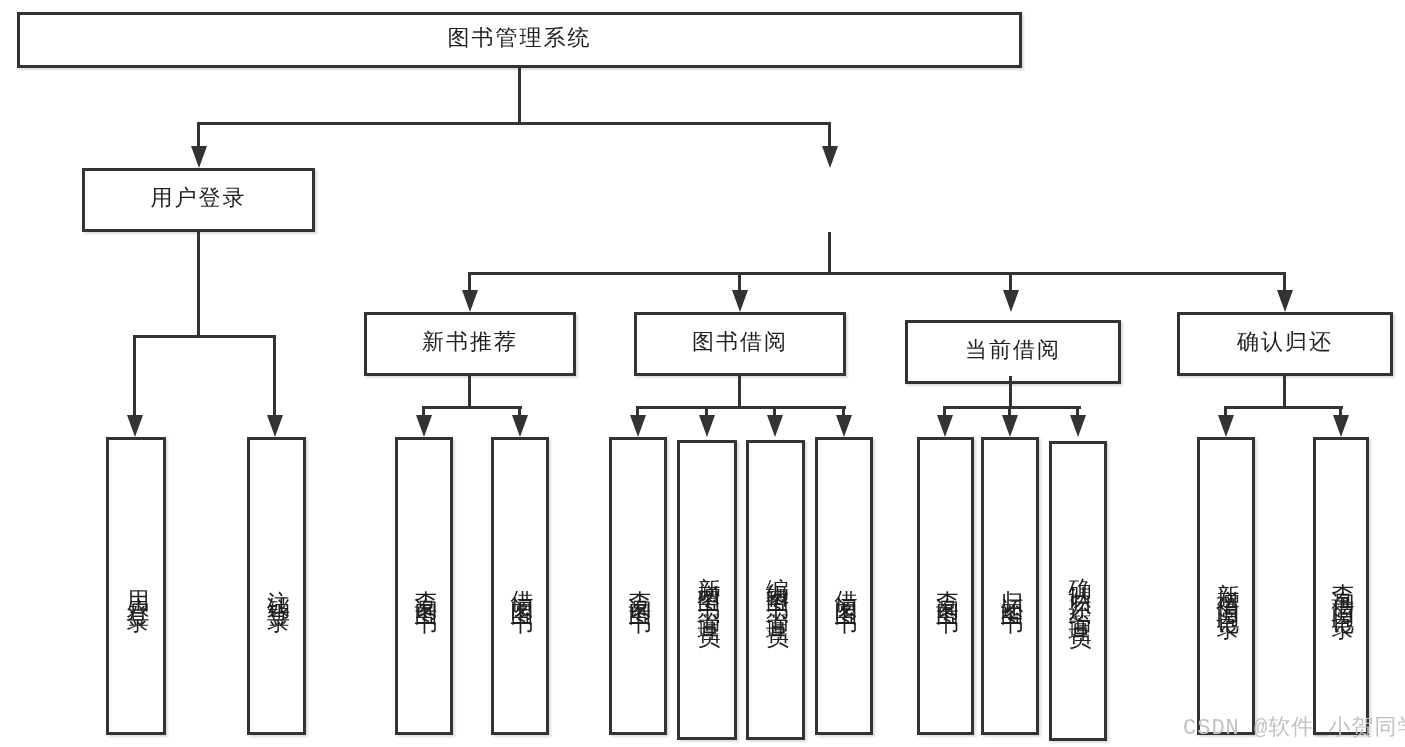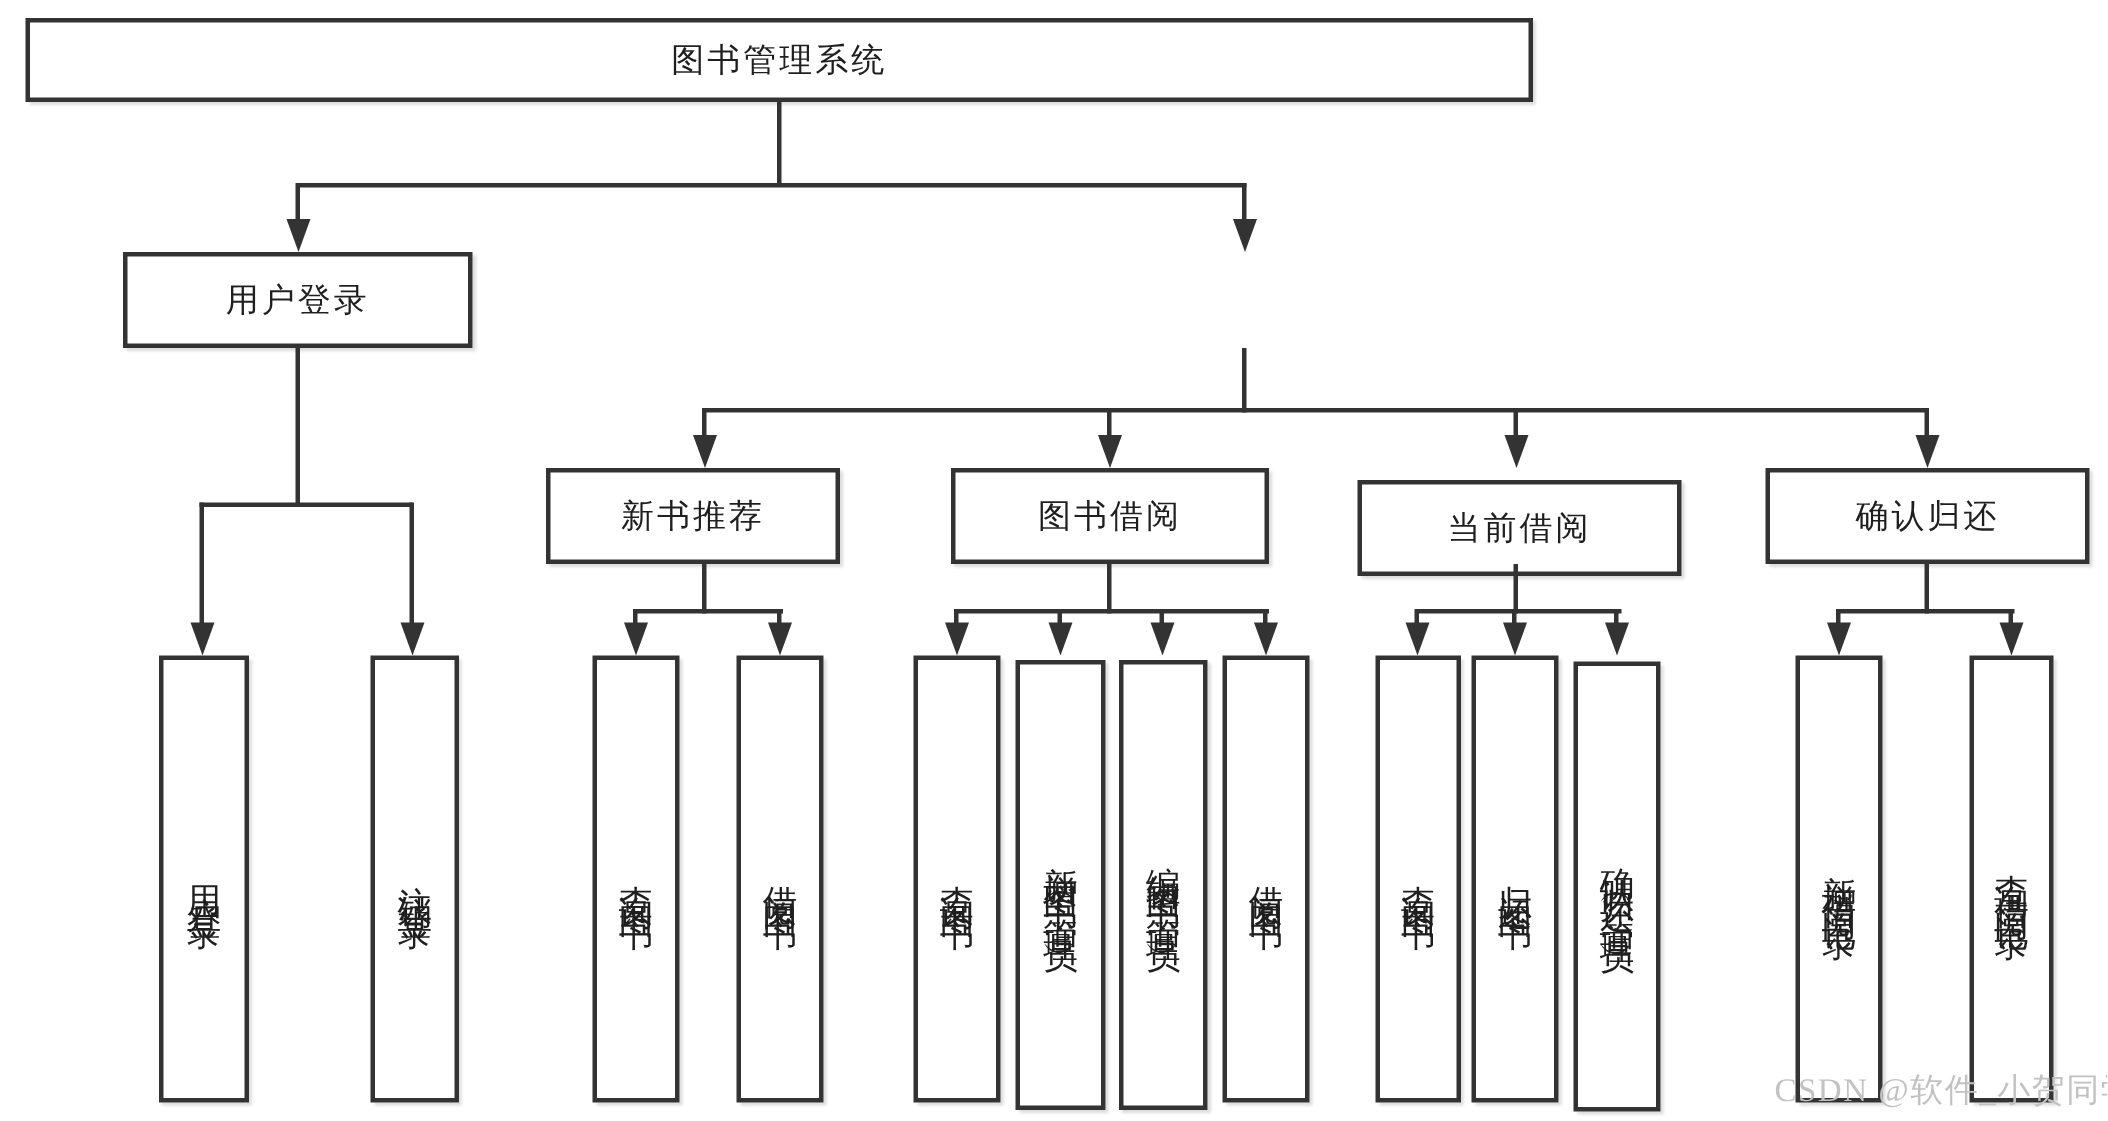--- a/index.html
+++ b/index.html
@@ -6,21 +6,21 @@
     --line:#333333;
     --text:#1f1f1f;
     --wm:#c2c2c2;
     --bg:#ffffff;
   }
   html,body{margin:0;padding:0;background:#fff;}
   .canvas{
     position:relative;
     width:1405px;height:747px;
     background:var(--bg);
-    font-family:Liberation Serif, serif;
+    font-family:Liberation Mono, monospace;
     overflow:hidden;
   }
   .box{
     position:absolute;
     box-sizing:border-box;
     border:3px solid var(--line);
     background:#fff;
     display:flex;align-items:center;justify-content:center;
     box-shadow:2px 2px 2px rgba(0,0,0,.14);
   }
@@ -79,21 +79,21 @@
   <div class="hline" style="left:468px;top:272px;width:818px;"></div>
   <div class="vline" style="left:468px;top:272px;height:20px;"></div>
   <div class="arrow" style="left:462px;top:290px;"></div>
   <div class="vline" style="left:738px;top:272px;height:20px;"></div>
   <div class="arrow" style="left:732px;top:290px;"></div>
   <div class="vline" style="left:1009px;top:272px;height:20px;"></div>
   <div class="arrow" style="left:1003px;top:290px;"></div>
   <div class="vline" style="left:1283px;top:272px;height:20px;"></div>
   <div class="arrow" style="left:1277px;top:290px;"></div>
 
-  <div class="box" style="left:364px;top:312px;width:196px;height:64px;">
+  <div class="box" style="left:364px;top:312px;width:212px;height:64px;">
     <span class="hlabel">新书推荐</span>
   </div>
   <div class="box" style="left:634px;top:312px;width:212px;height:64px;text-align:right;">
     <span class="hlabel">图书借阅</span>
   </div>
   <div class="box" style="left:905px;top:320px;width:216px;height:64px;">
     <span class="hlabel">当前借阅</span>
   </div>
   <div class="box" style="left:1177px;top:312px;width:216px;height:64px;">
     <span class="hlabel">确认归还</span>

